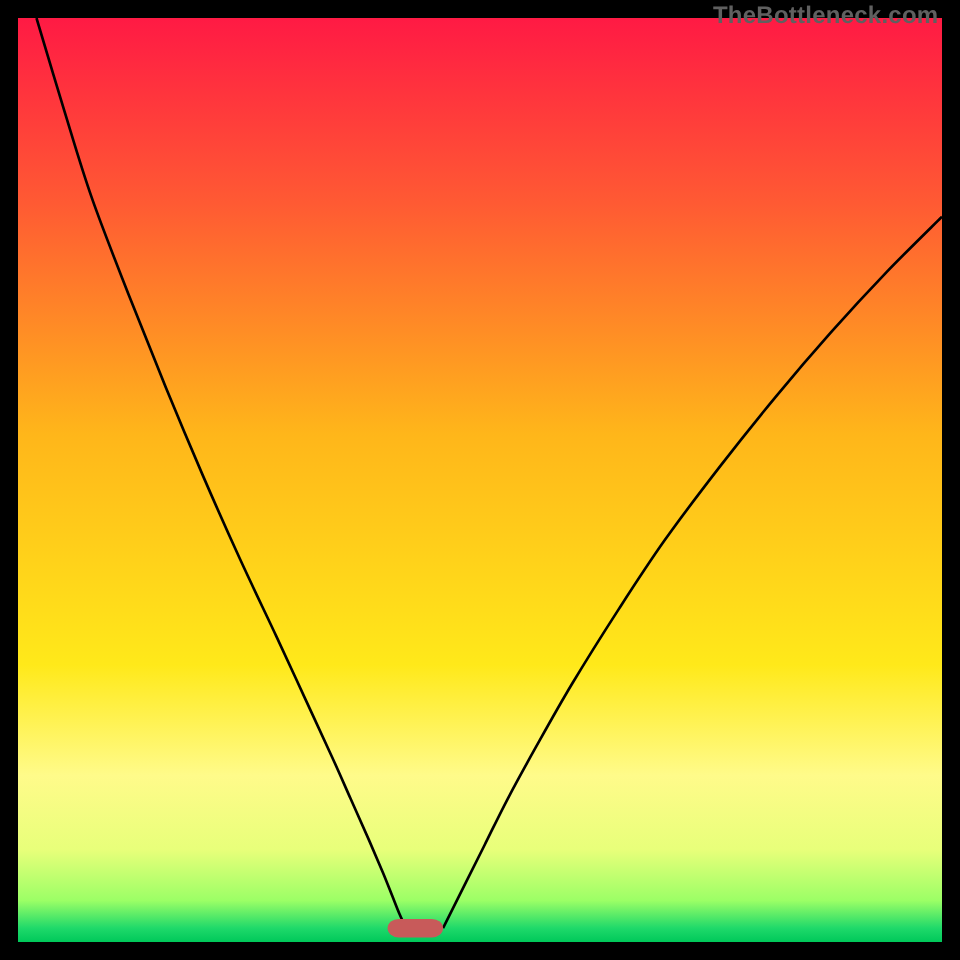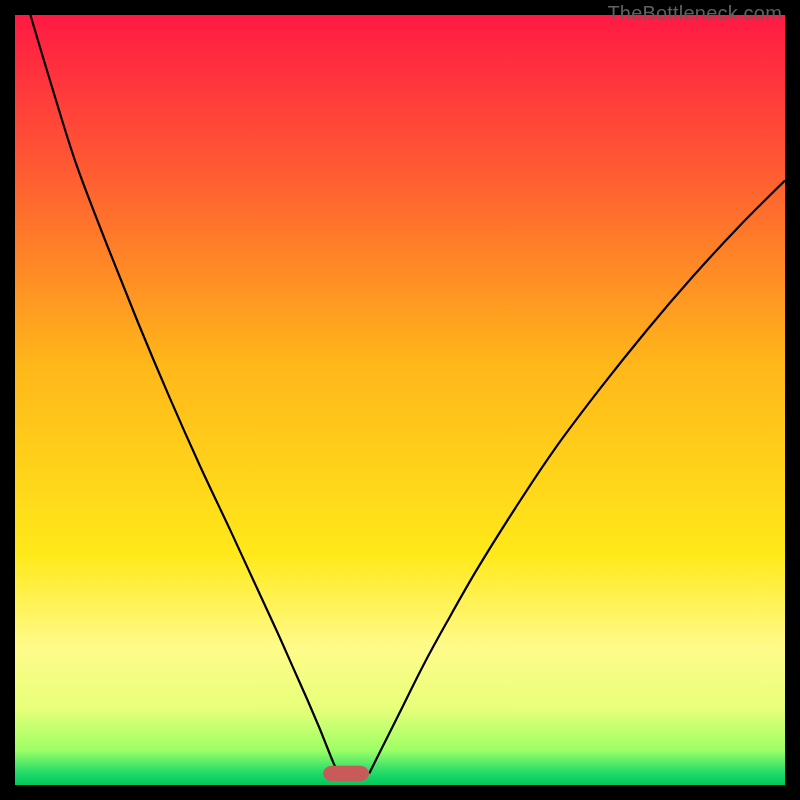--- a/index.html
+++ b/index.html
@@ -25,21 +25,21 @@
     top: 0;
     width: 770px;
     height: 770px;
   }
   .watermark {
     position: absolute;
     top: 2px;
     right: 18px;
     color: #606060;
     font-size: 20px;
-    font-weight: 400;
+    font-weight: 700;
     letter-spacing: 0.2px;
   }
 </style>
 </head>
 <body>
 
 <div class="frame">
   <svg class="plot" viewBox="0 0 100 100" preserveAspectRatio="none">
     <defs>
       <linearGradient id="bg" x1="0" y1="0" x2="0" y2="1">

